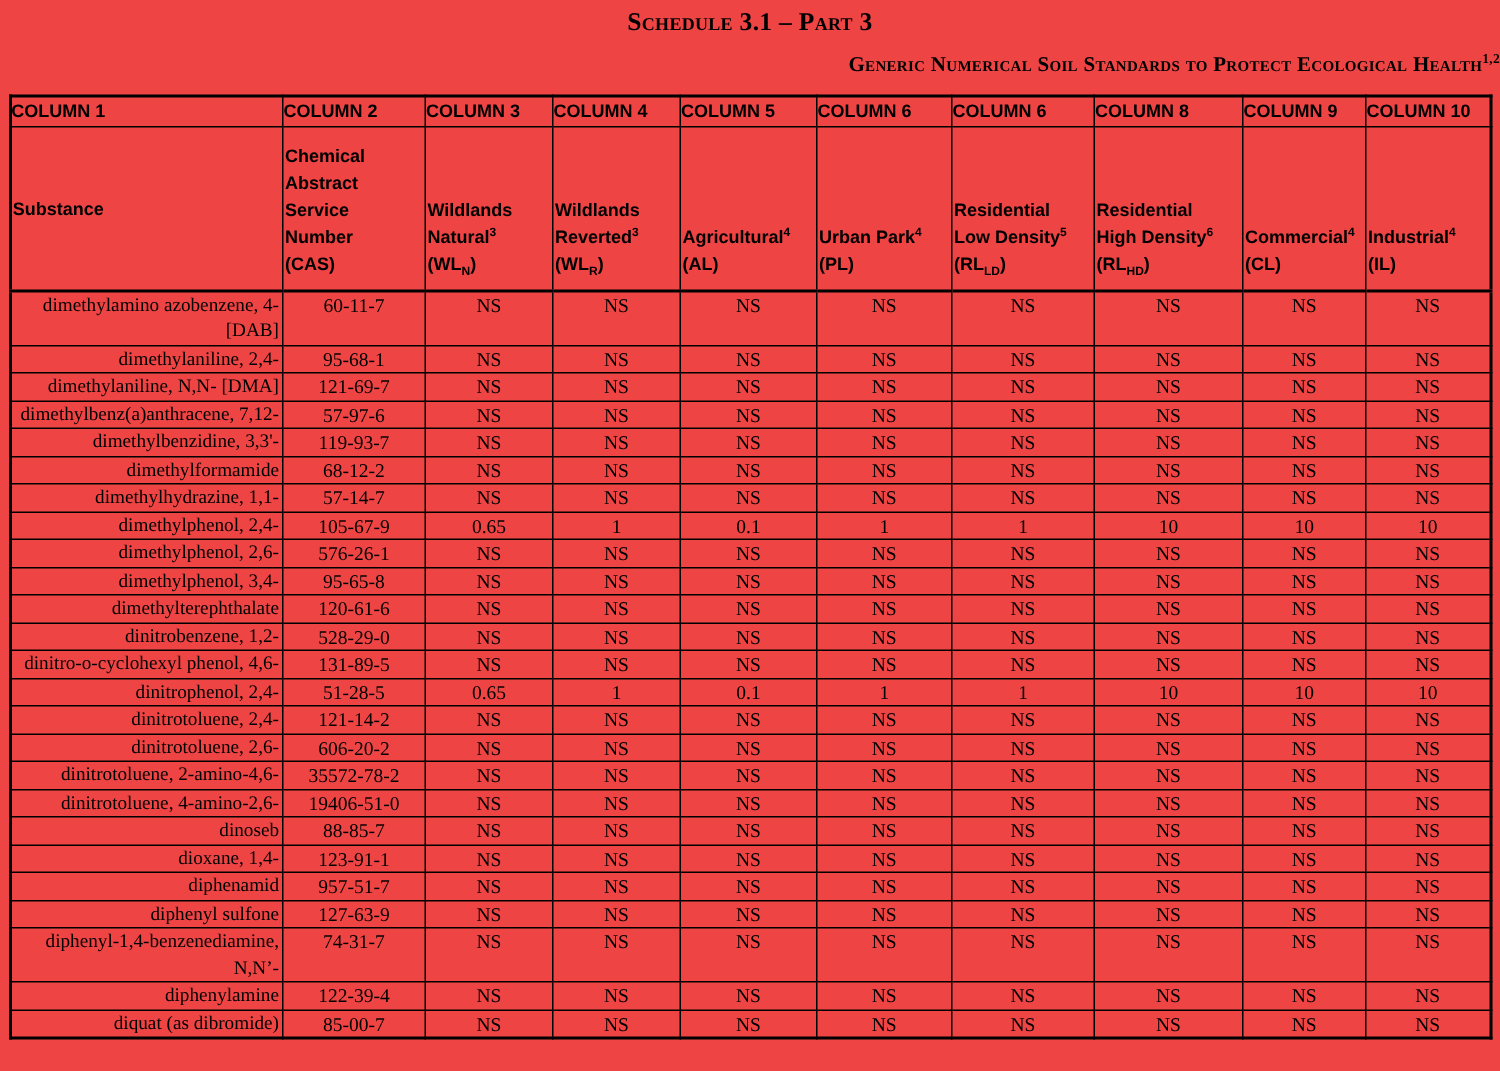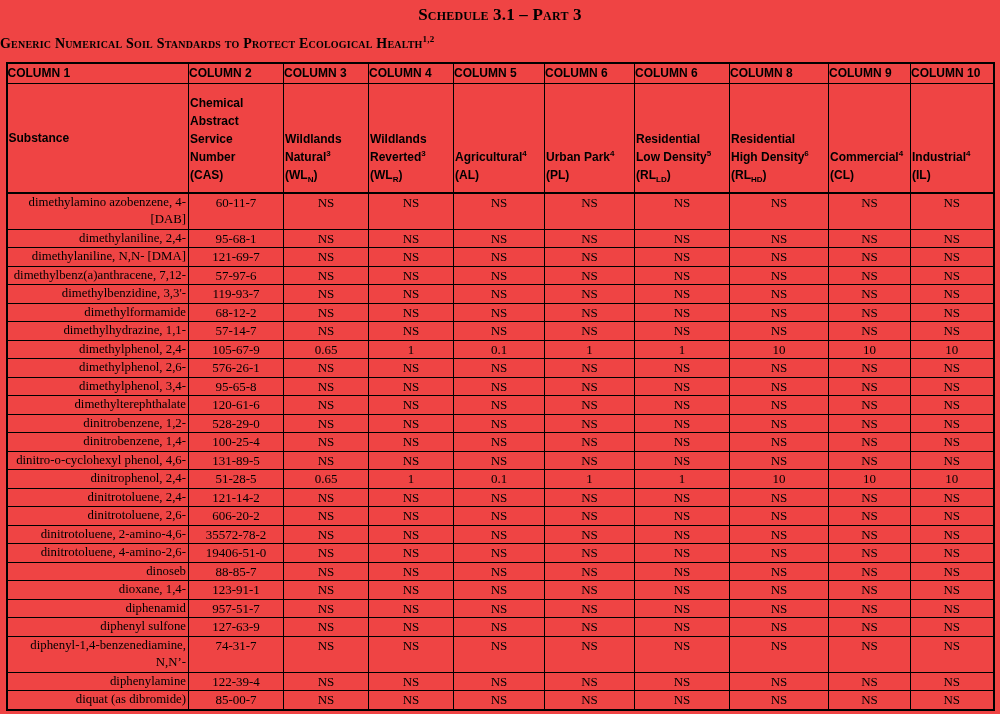--- a/index.html
+++ b/index.html
@@ -22,21 +22,21 @@
     font-size: 17px;
     text-align: center;
     padding-top: 5px;
     letter-spacing: 0.2px;
   }
   .doc-subtitle {
     font-family: "Liberation Serif", serif;
     font-variant: small-caps;
     font-weight: bold;
     font-size: 14px;
-    text-align: left;
+    text-align: right;
     margin-top: 9px;
     margin-bottom: 10px;
     letter-spacing: 0.2px;
   }
   .doc-subtitle sup {
     font-size: 9px;
     font-variant: normal;
   }
   table.std-table {
     border-collapse: collapse;
@@ -336,32 +336,20 @@
           <td>NS</td>
           <td>NS</td>
           <td>NS</td>
           <td>NS</td>
           <td>NS</td>
           <td>NS</td>
           <td>NS</td>
           <td>NS</td>
         </tr>
         <tr>
-          <td class="substance-cell">dinitrobenzene, 1,4-</td>
-          <td>100-25-4</td>
-          <td>NS</td>
-          <td>NS</td>
-          <td>NS</td>
-          <td>NS</td>
-          <td>NS</td>
-          <td>NS</td>
-          <td>NS</td>
-          <td>NS</td>
-        </tr>
-        <tr>
           <td class="substance-cell">dinitro-o-cyclohexyl phenol, 4,6-</td>
           <td>131-89-5</td>
           <td>NS</td>
           <td>NS</td>
           <td>NS</td>
           <td>NS</td>
           <td>NS</td>
           <td>NS</td>
           <td>NS</td>
           <td>NS</td>

